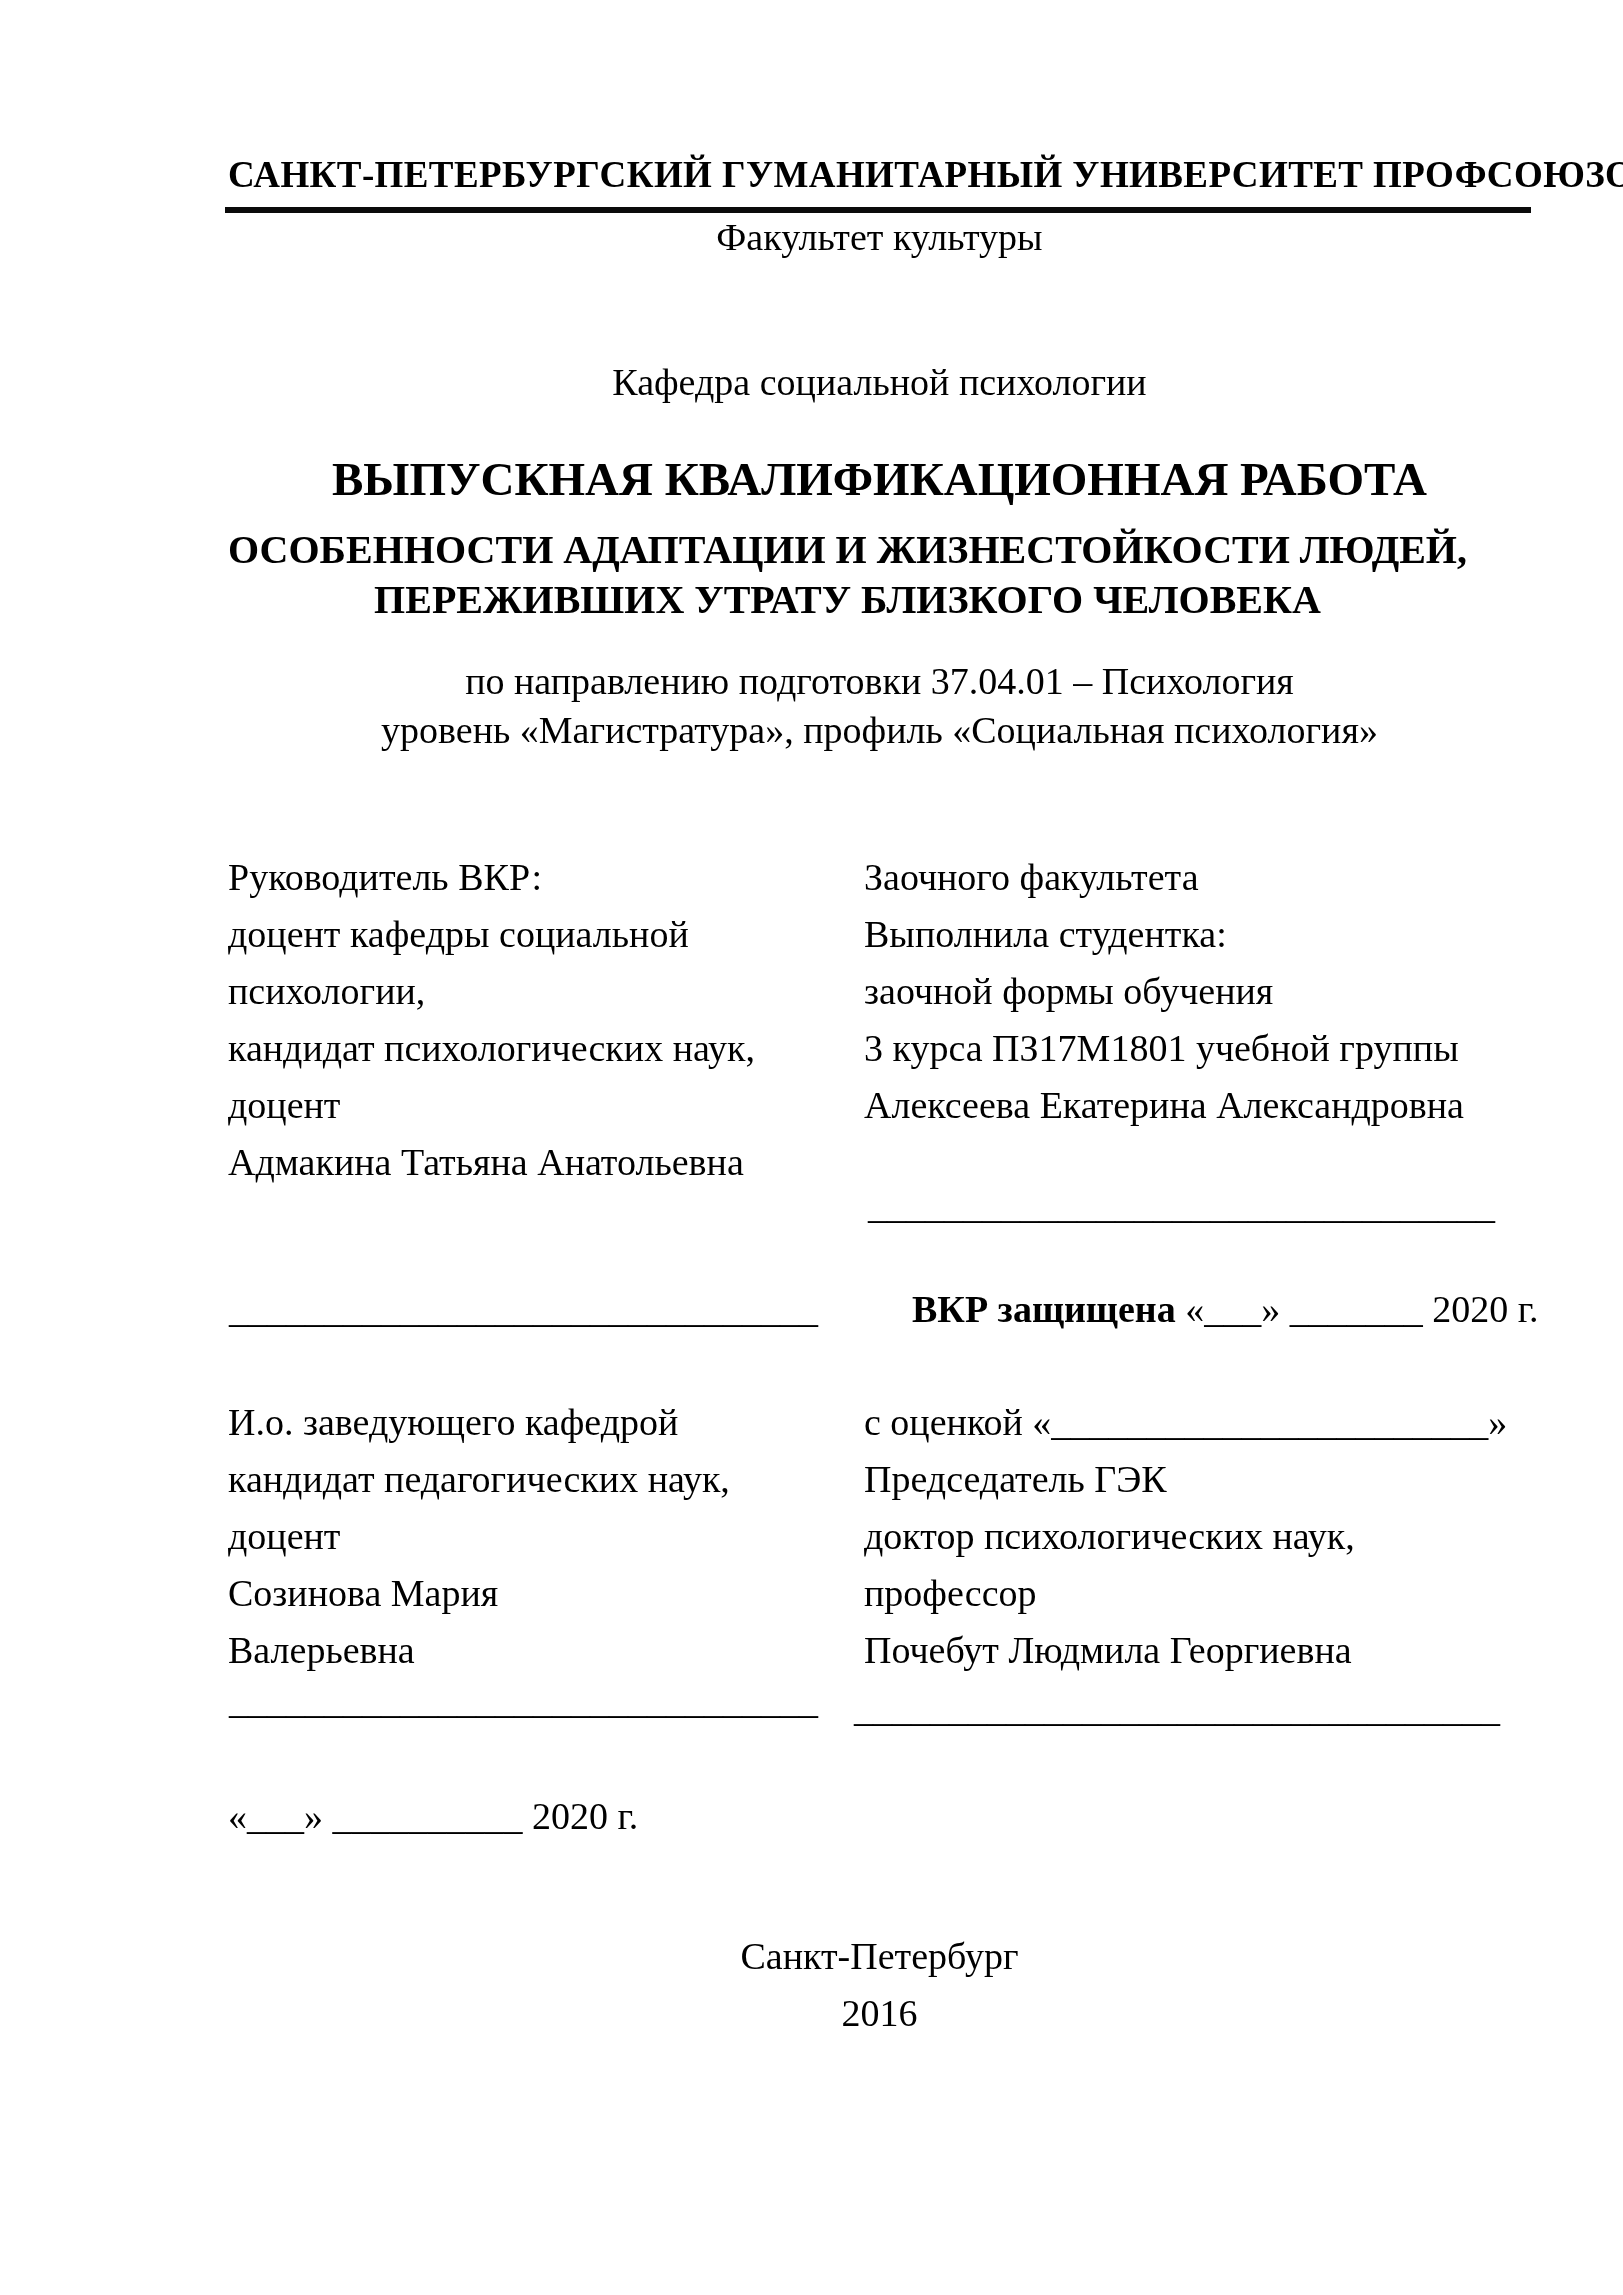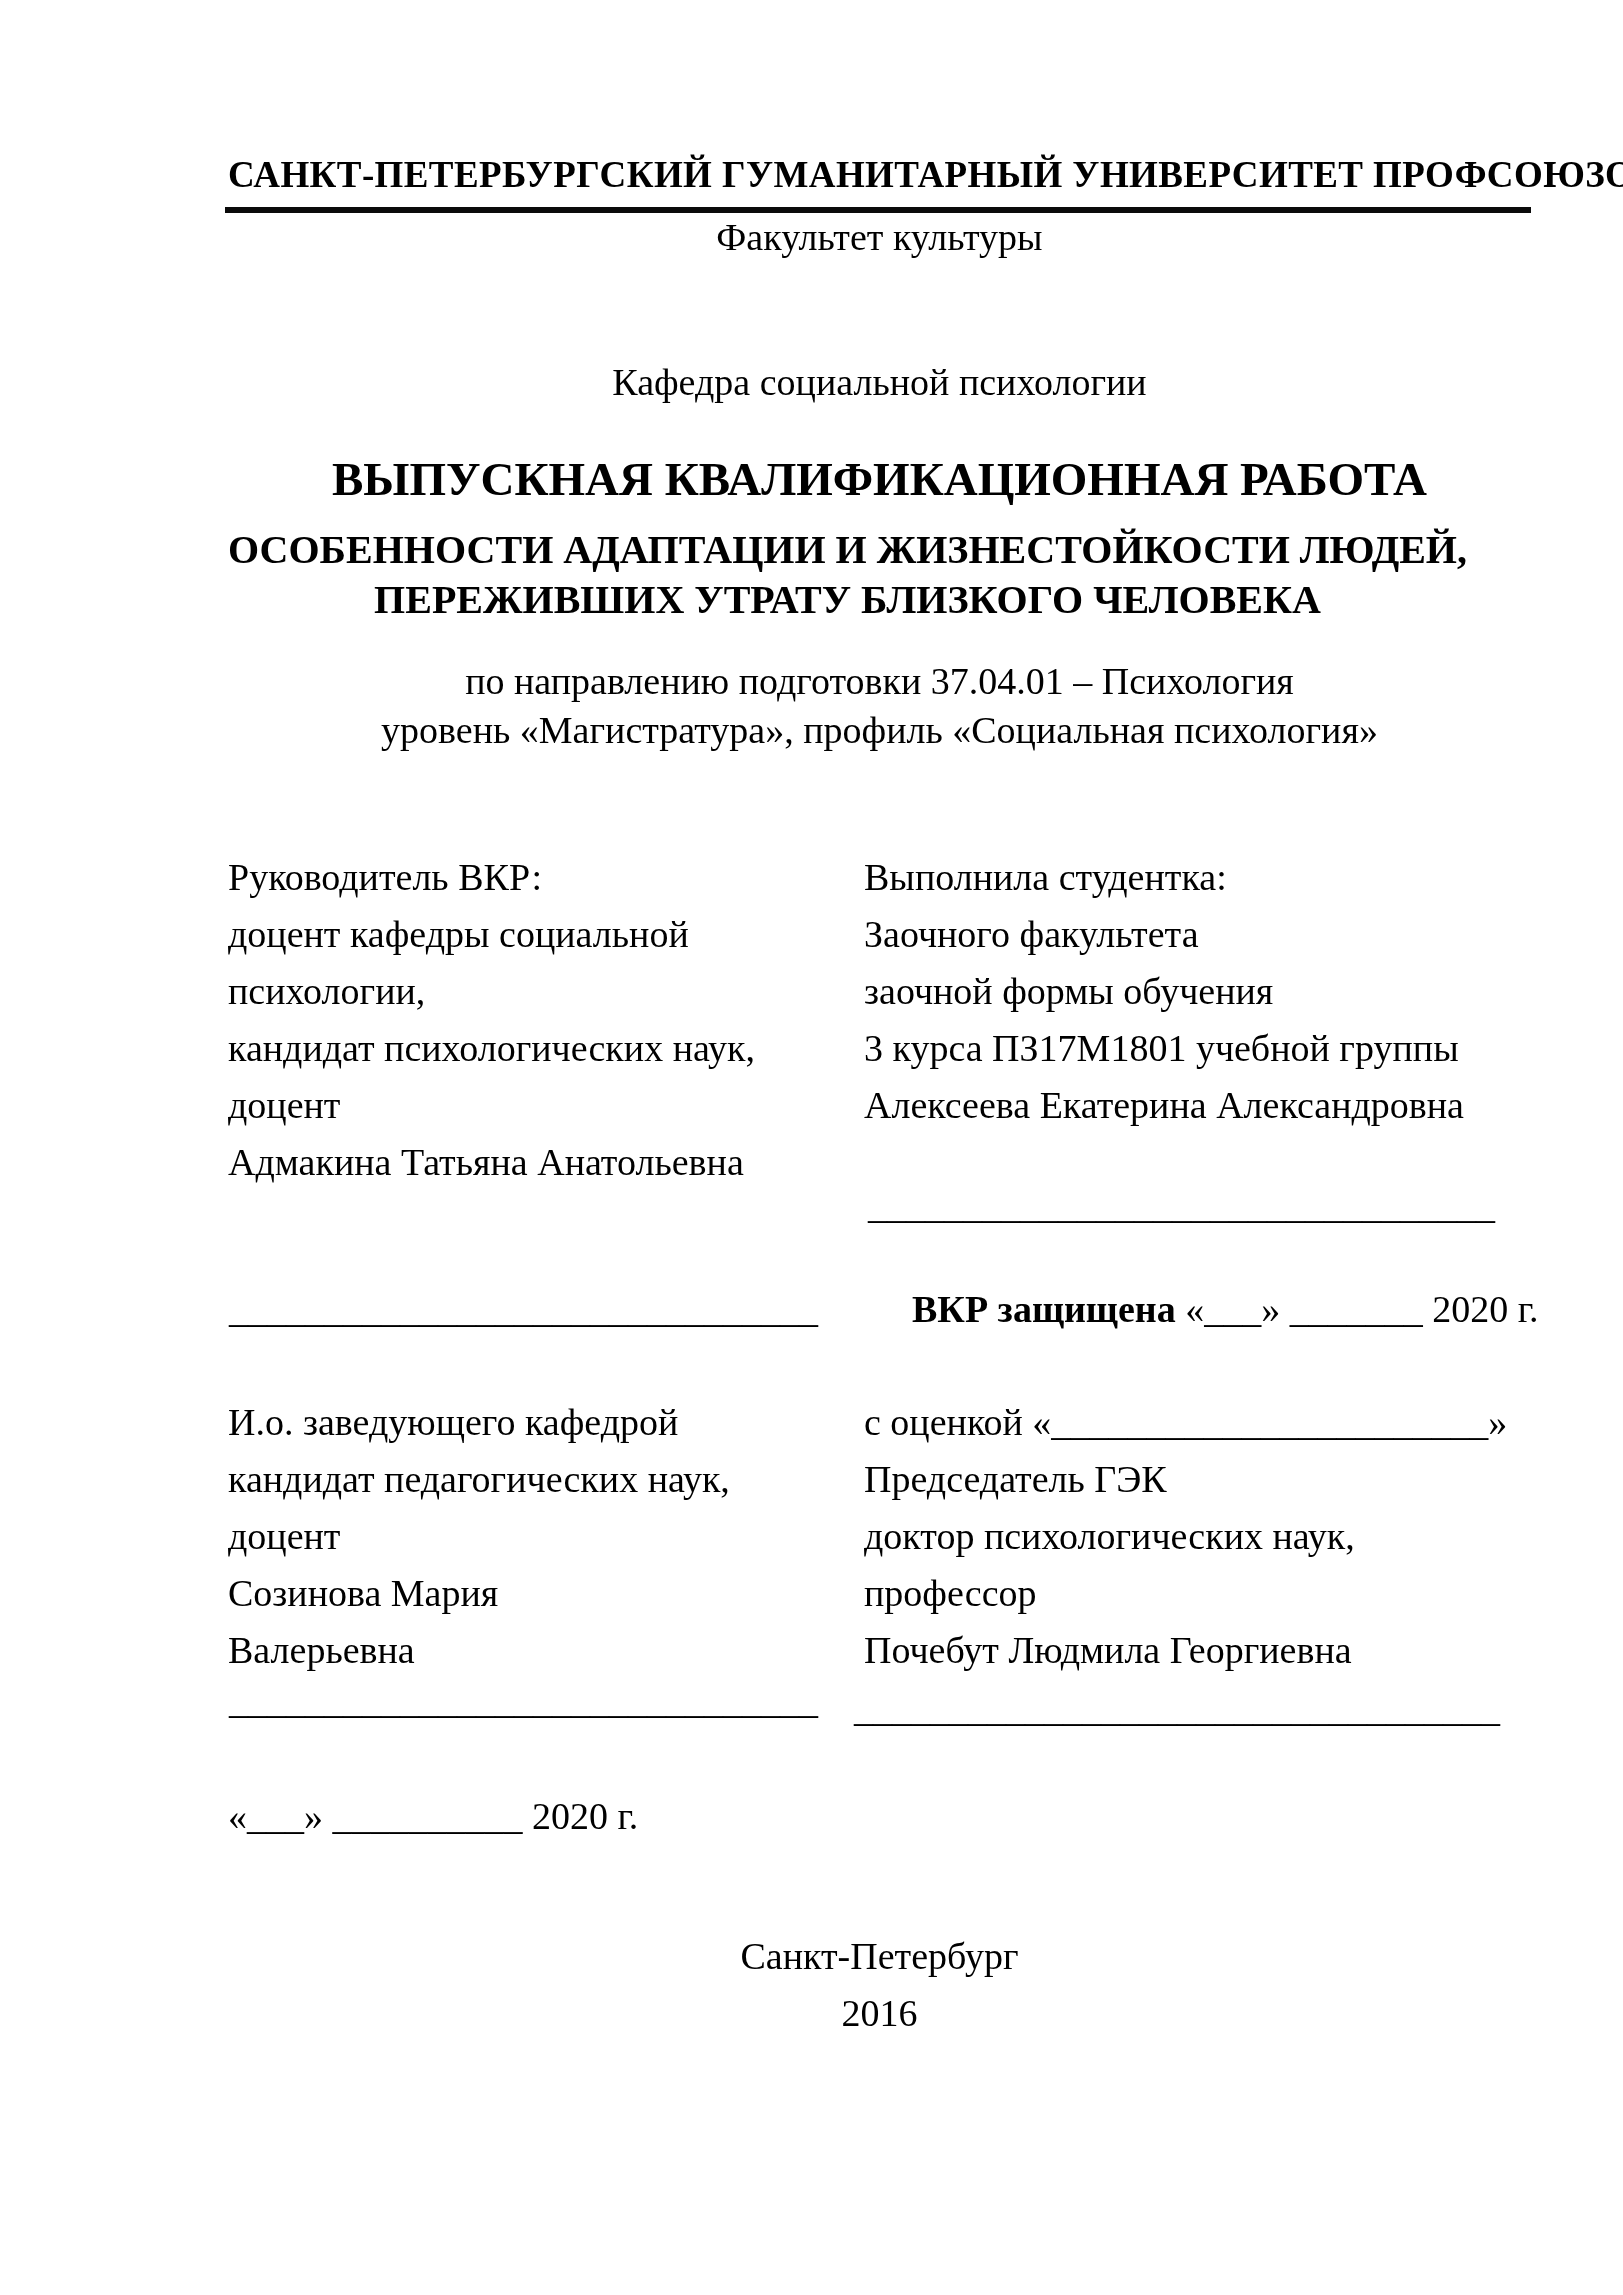--- a/index.html
+++ b/index.html
@@ -107,22 +107,22 @@
   <div class="abs col block1-left">
     <div>Руководитель ВКР:</div>
     <div>доцент кафедры социальной</div>
     <div>психологии,</div>
     <div>кандидат психологических наук,</div>
     <div>доцент</div>
     <div>Адмакина Татьяна Анатольевна</div>
   </div>
 
   <div class="abs col block1-right">
+    <div>Заочного факультета</div>
     <div>Выполнила студентка:</div>
-    <div>Заочного факультета</div>
     <div>заочной формы обучения</div>
     <div>3 курса ПЗ17М1801 учебной группы</div>
     <div>Алексеева Екатерина Александровна</div>
   </div>
 
   <div class="abs nowrap sig-student">_________________________________</div>
 
   <div class="abs nowrap block2a-left">_______________________________</div>
 
   <div class="abs nowrap block2a-right">

